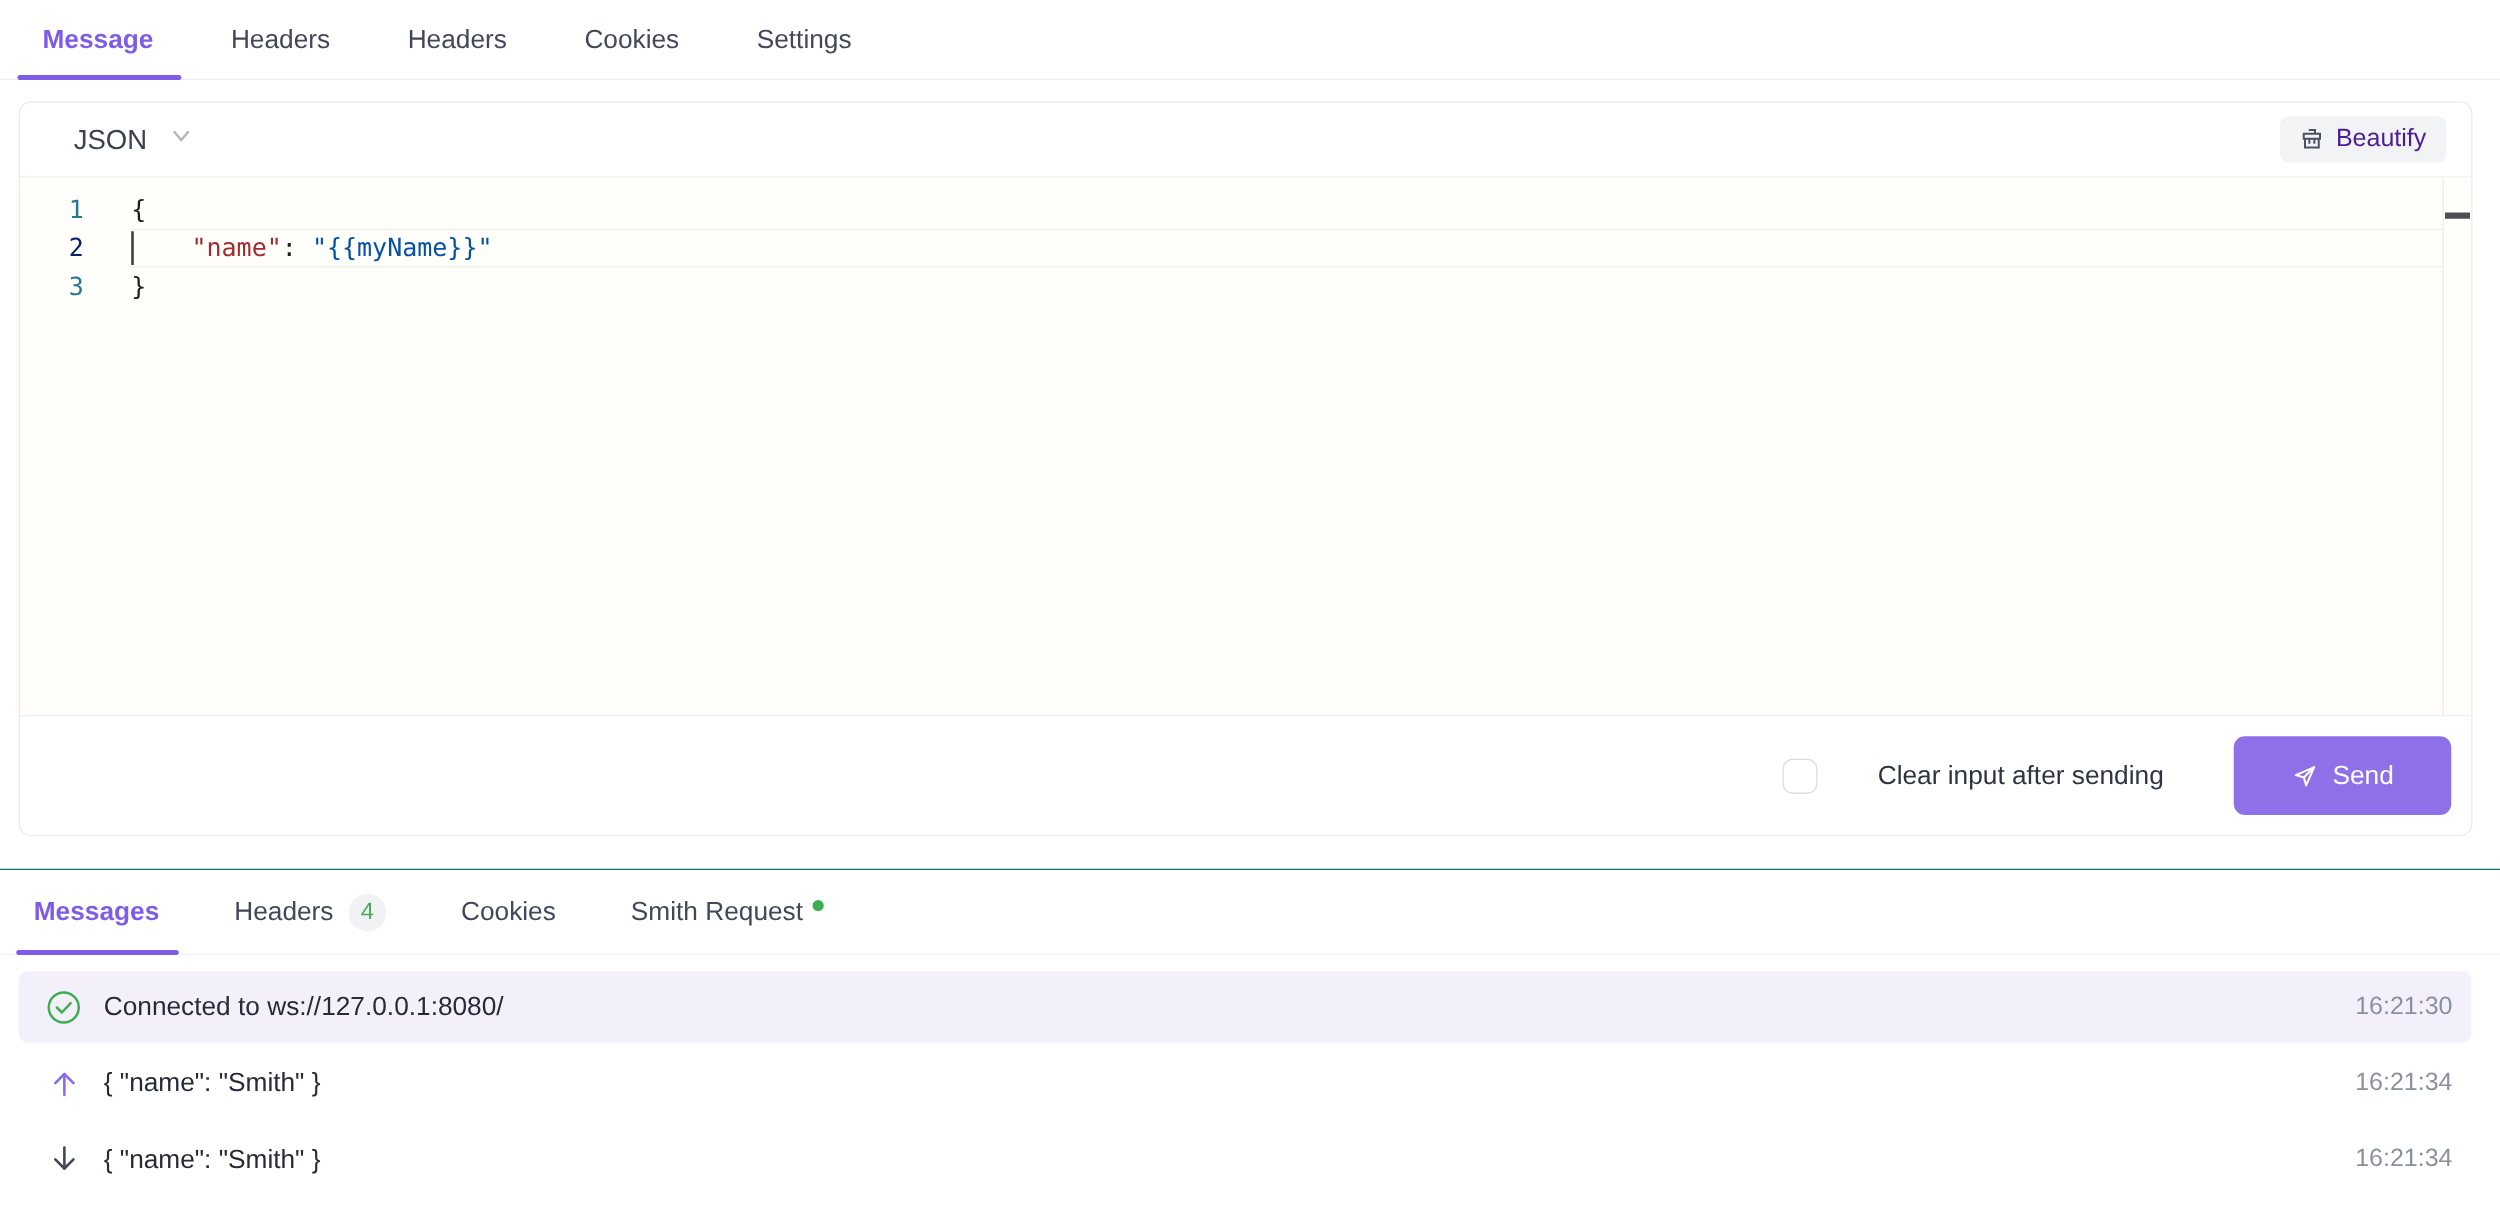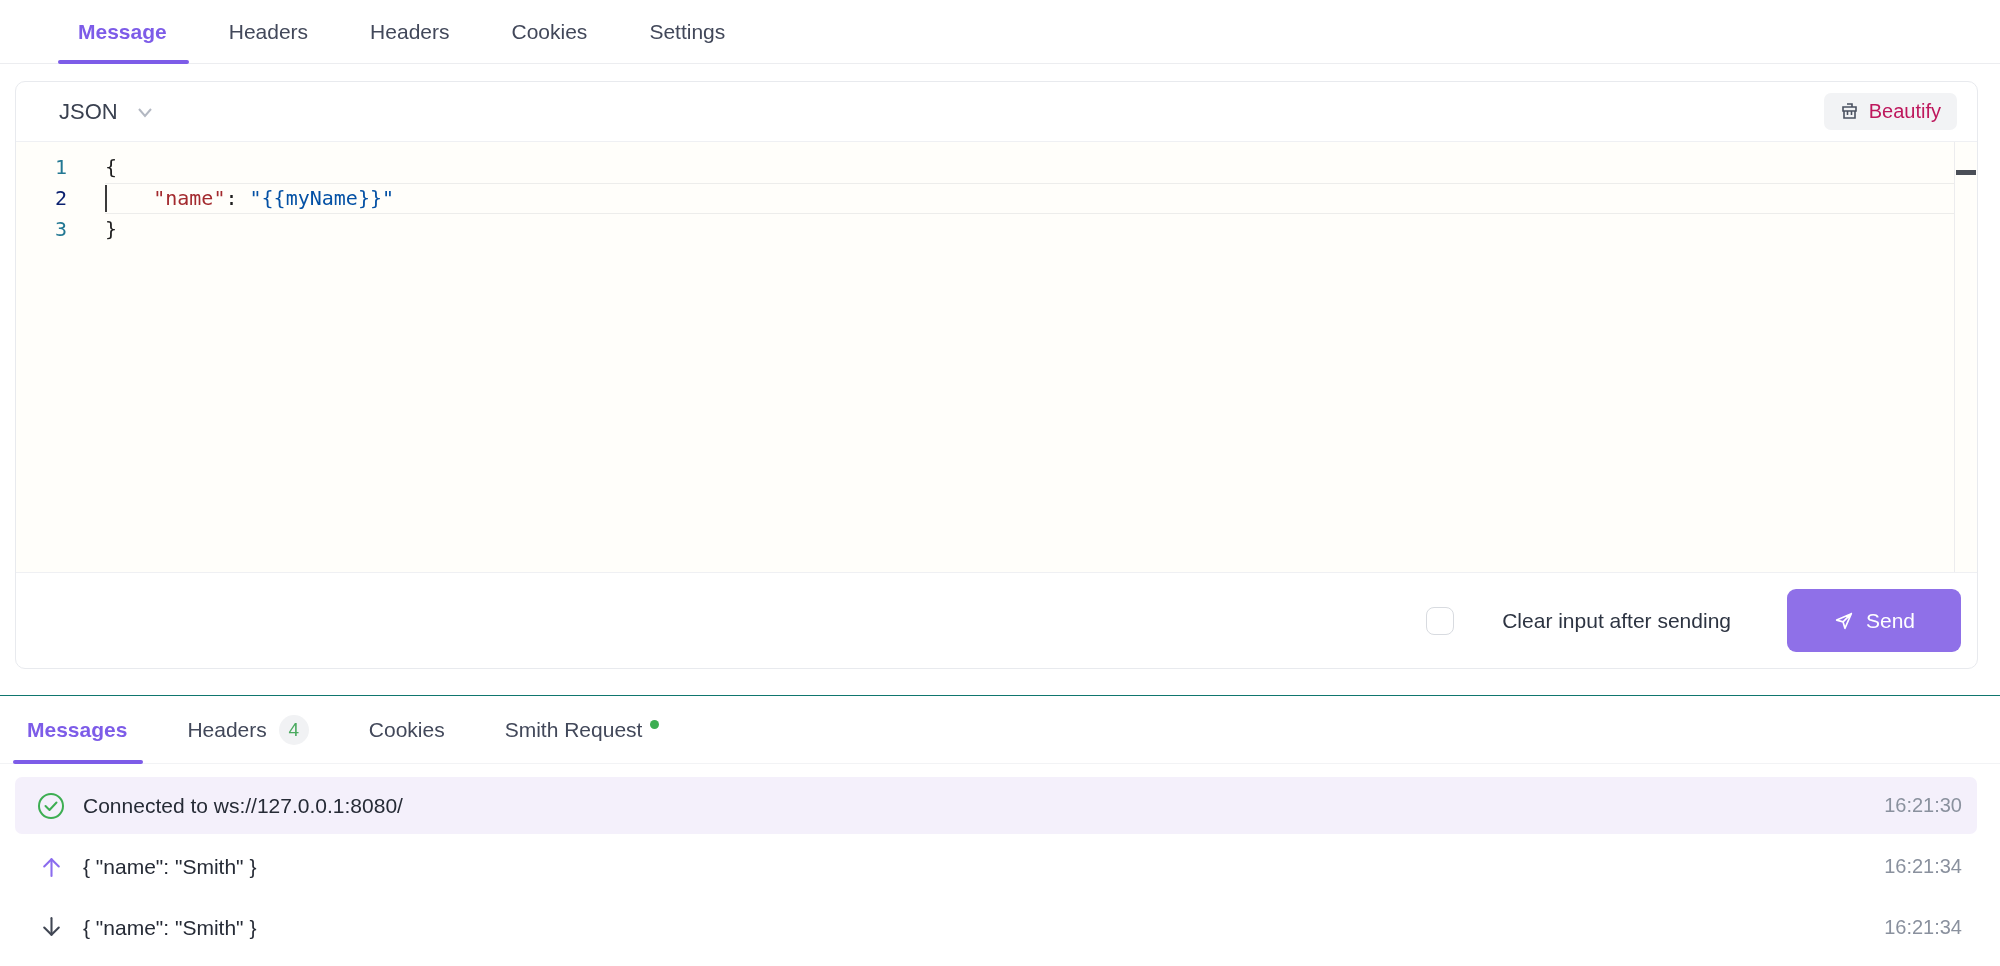--- a/index.html
+++ b/index.html
@@ -1,31 +1,31 @@
 <!DOCTYPE html>
 <html><head>
 <meta charset="utf-8">
 <style>
   * { margin:0; padding:0; box-sizing:border-box; }
   html,body { width:2000px; height:966px; background:#ffffff; font-family:"Liberation Sans", sans-serif; color:#3a4150; overflow:hidden; }
 
   
   .tabbar { height:64px; display:flex; align-items:center; padding-left:34px; gap:62px; border-bottom:1px solid #ecedf0; }
   .tab { position:relative; height:100%; display:flex; align-items:center; font-size:21px; color:#42485a; cursor:pointer; }
-  .tab.active { color:#7d5ce8; font-weight:700;margin-left:44px; }
+  .tab.active { color:#7d5ce8; font-weight:700; }
   .tab.active::after { content:""; position:absolute; left:-20px; right:-22px; bottom:-1px; height:4px; background:#7d5ce8; border-radius:3px; }
 
   
   .panel { margin:17px 22px 0 15px; height:588px; border:1px solid #e8eaee; border-radius:10px; display:flex; flex-direction:column; overflow:hidden; background:#fff; }
   .panel-header { height:60px; flex:none; border-bottom:1px solid #eff0f3; display:flex; align-items:center; padding:0 20px 0 43px; }
-  .lang-select { display:flex; align-items:center; gap:18px; cursor:pointer; }
+  .lang-select { display:flex; gap:18px; cursor:pointer; }
   .lang-label { font-size:22px; color:#3a4150; }
   .chev { width:18px; height:18px; stroke:#b3b8c2; stroke-width:2; fill:none; }
   .spacer { flex:1; }
-  .beautify-btn { height:37px; background:#f2f3f5; border:none; border-radius:7px; display:flex; align-items:center; gap:10px; padding:0 16px; font-size:20px; color:#be185d; font-family:"Liberation Sans", sans-serif; cursor:pointer; }
+  .beautify-btn { height:37px; background:#f2f3f5; border:none; border-radius:7px; display:flex; align-items:center; gap:10px; padding:0 16px; font-size:20px; color:#4c1d95; font-family:"Liberation Sans", sans-serif; cursor:pointer; }
   .beautify-btn svg { width:19px; height:19px; stroke:#4a5160; stroke-width:1.6; fill:none; }
 
   
   .editor { flex:1; position:relative; background:#fffefa; font-family:"DejaVu Sans Mono", monospace; font-size:20px; padding-top:10px; }
   .code-line { display:flex; height:31px; line-height:31px; }
   .ln { width:51px; flex:none; text-align:right; color:#237893; user-select:none; }
   .code-line.current .ln { color:#0b216f; }
   .line-content { margin-left:38px; flex:1; white-space:pre; color:#1d1d1d; }
   .code-line.current .line-content { margin-right:23px; border-top:1px solid #ededeb; border-bottom:1px solid #ededeb; line-height:29px; position:relative; }
   .code-line.current .line-content::before { content:""; position:absolute; left:0; top:1px; bottom:1px; width:2px; background:#3a3a3a; }

